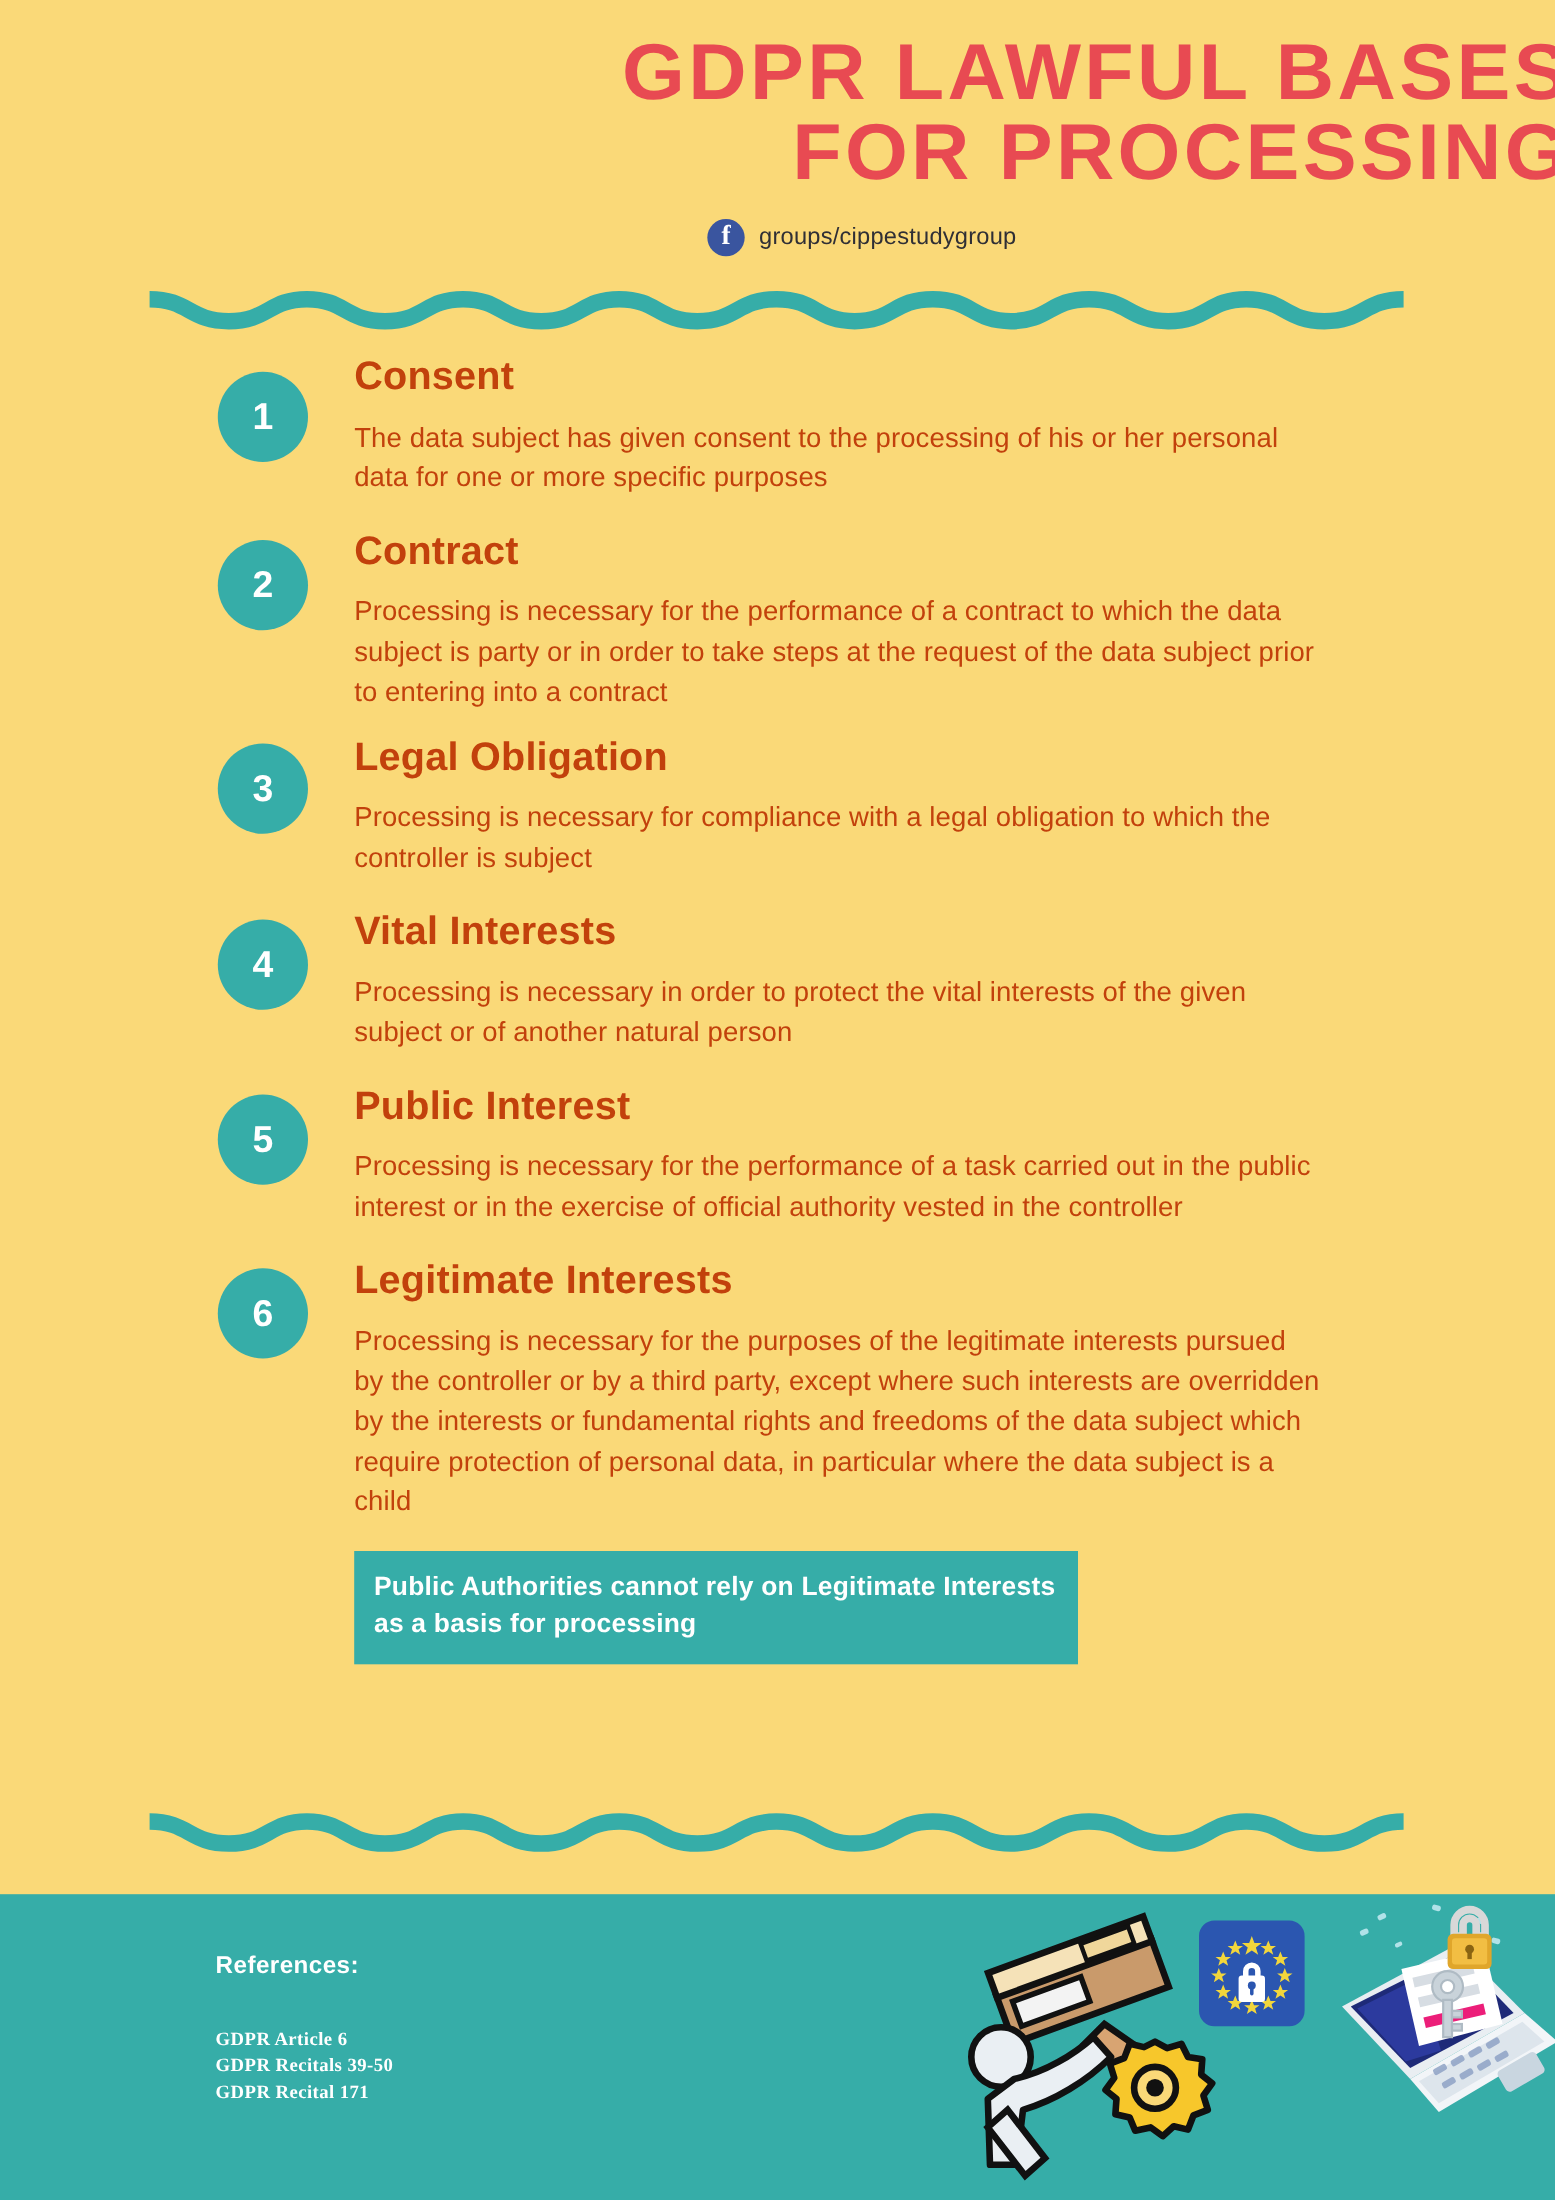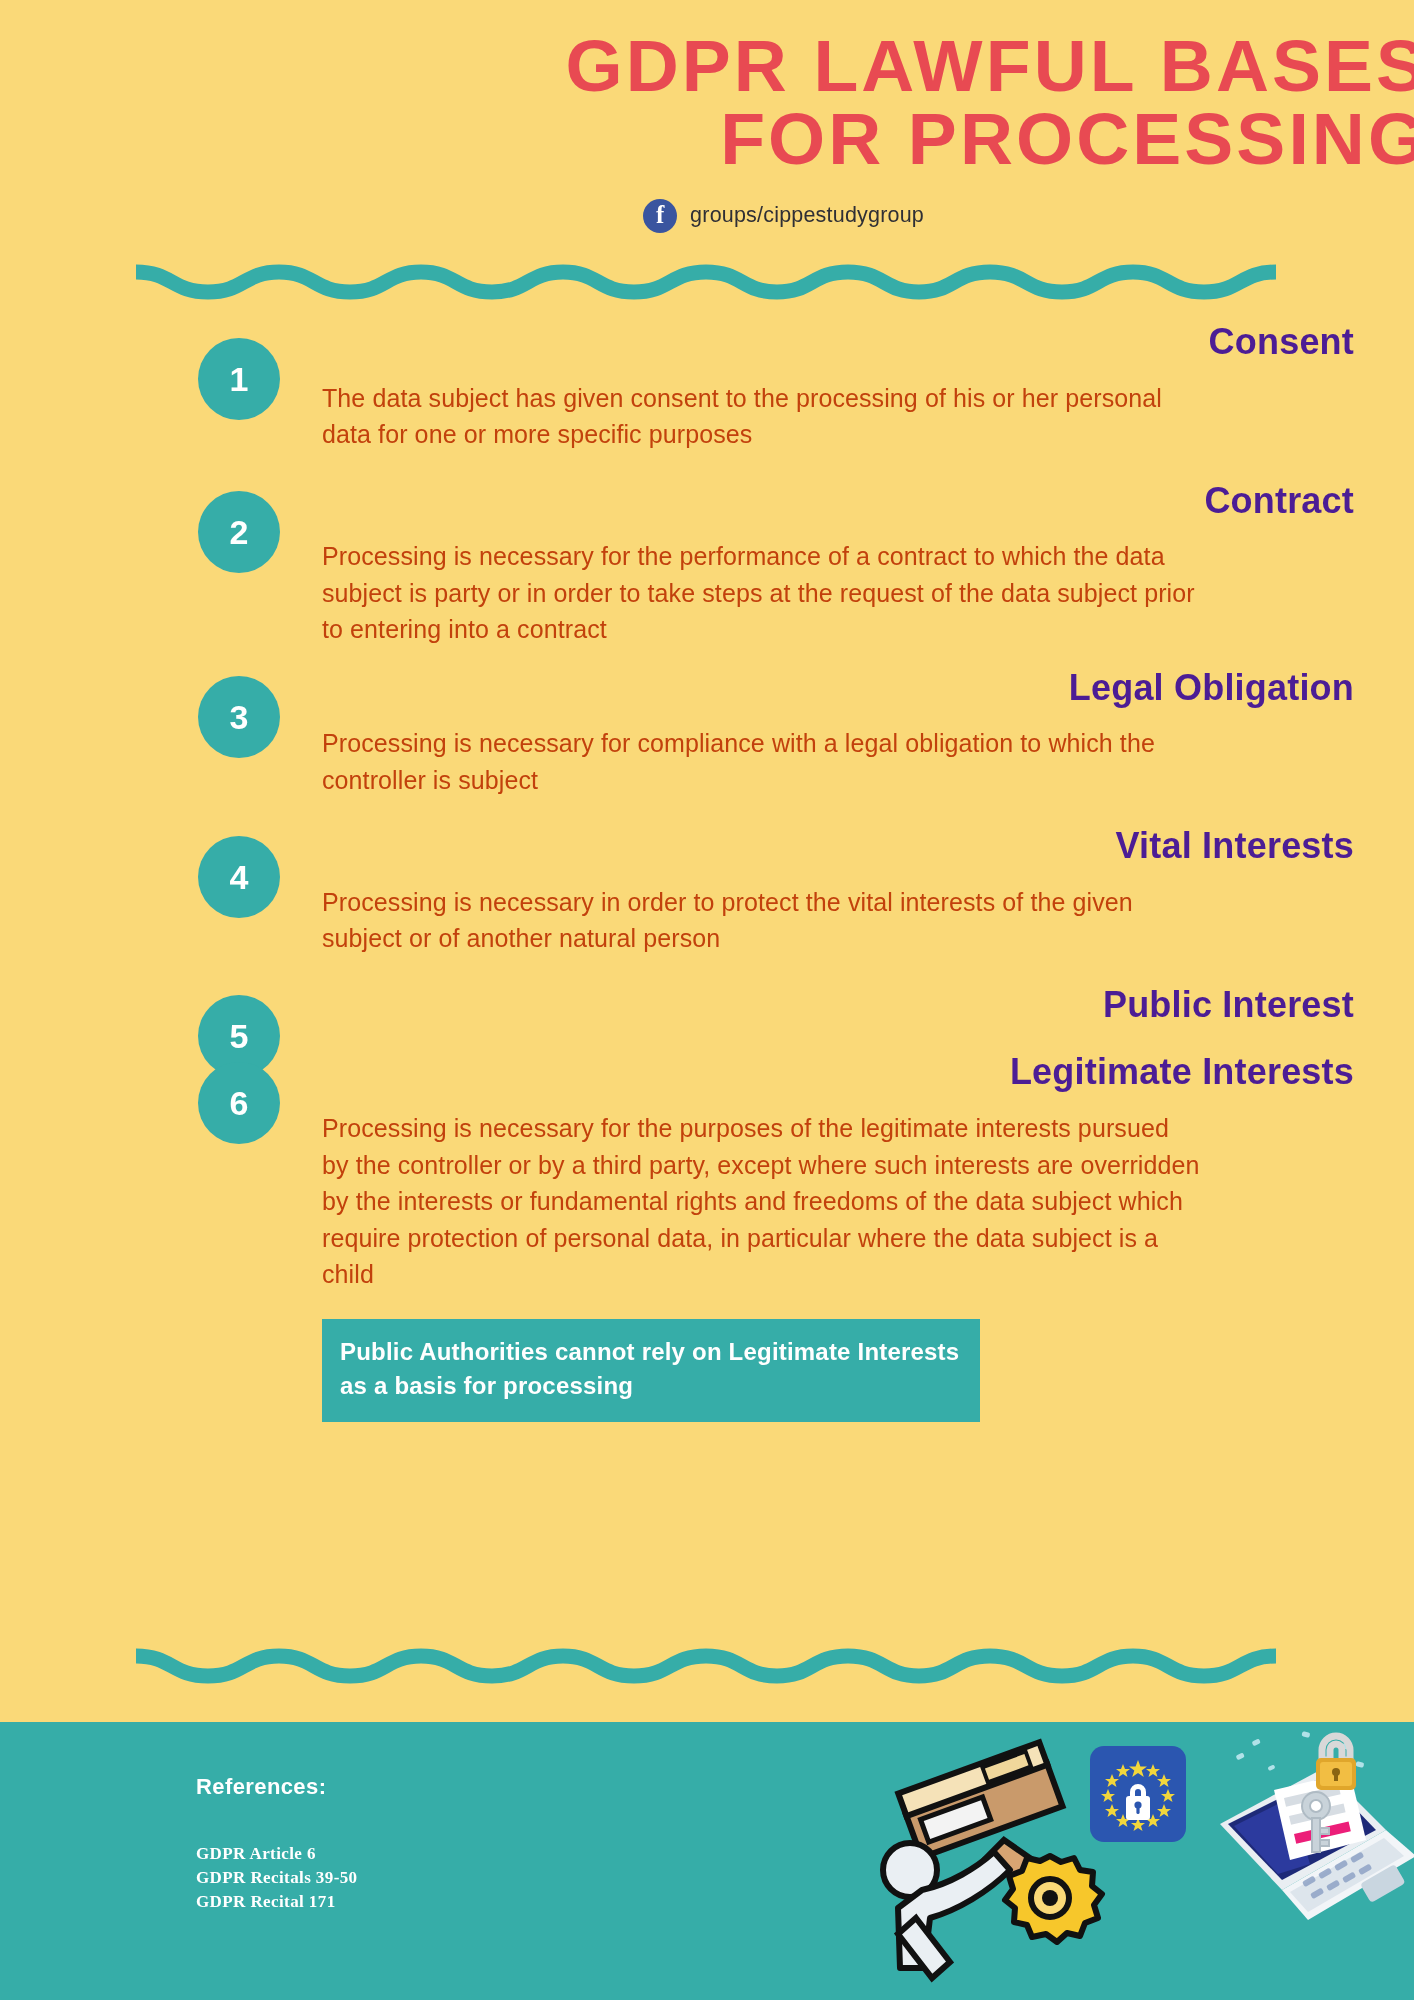--- a/index.html
+++ b/index.html
@@ -107,28 +107,27 @@
     justify-content: center;
     font-family: "Liberation Sans Narrow", "Liberation Sans", sans-serif;
     font-weight: 700;
     font-size: 34px;
     line-height: 1;
   }
   .body-col {
     margin-left: 124px;
   }
   .item-title {
-    color: #4c1d95;
+    color: #c2410c;
     font-family: "Liberation Sans Narrow", "Liberation Sans", sans-serif;
     font-weight: 700;
     font-size: 36px;
     line-height: 1.1;
     letter-spacing: 0.2px;
     margin-bottom: 18px;
-    text-align: right;
   }
   .item-desc {
     color: #c2410c;
     font-family: Liberation Sans, sans-serif;
     font-size: 25px;
     line-height: 1.46;
     letter-spacing: 0.1px;
     max-width: 880px;
   }
 
@@ -252,20 +251,21 @@
       <div class="body-col">
         <div class="item-title">Vital Interests</div>
         <div class="item-desc">Processing is necessary in order to protect the vital interests of the given subject or of another natural person</div>
       </div>
     </div>
 
     <div class="item i5 gap-md">
       <div class="badge">5</div>
       <div class="body-col">
         <div class="item-title">Public Interest</div>
+        <div class="item-desc">Processing is necessary for the performance of a task carried out in the public interest or in the exercise of official authority vested in the controller</div>
       </div>
     </div>
 
     <div class="item i6">
       <div class="badge">6</div>
       <div class="body-col">
         <div class="item-title">Legitimate Interests</div>
         <div class="item-desc">Processing is necessary for the purposes of the legitimate interests pursued by the controller or by a third party, except where such interests are overridden by the interests or fundamental rights and freedoms of the data subject which require protection of personal data, in particular where the data subject is a child</div>
       </div>
       <div class="callout">Public Authorities cannot rely on Legitimate Interests as a basis for processing</div>

